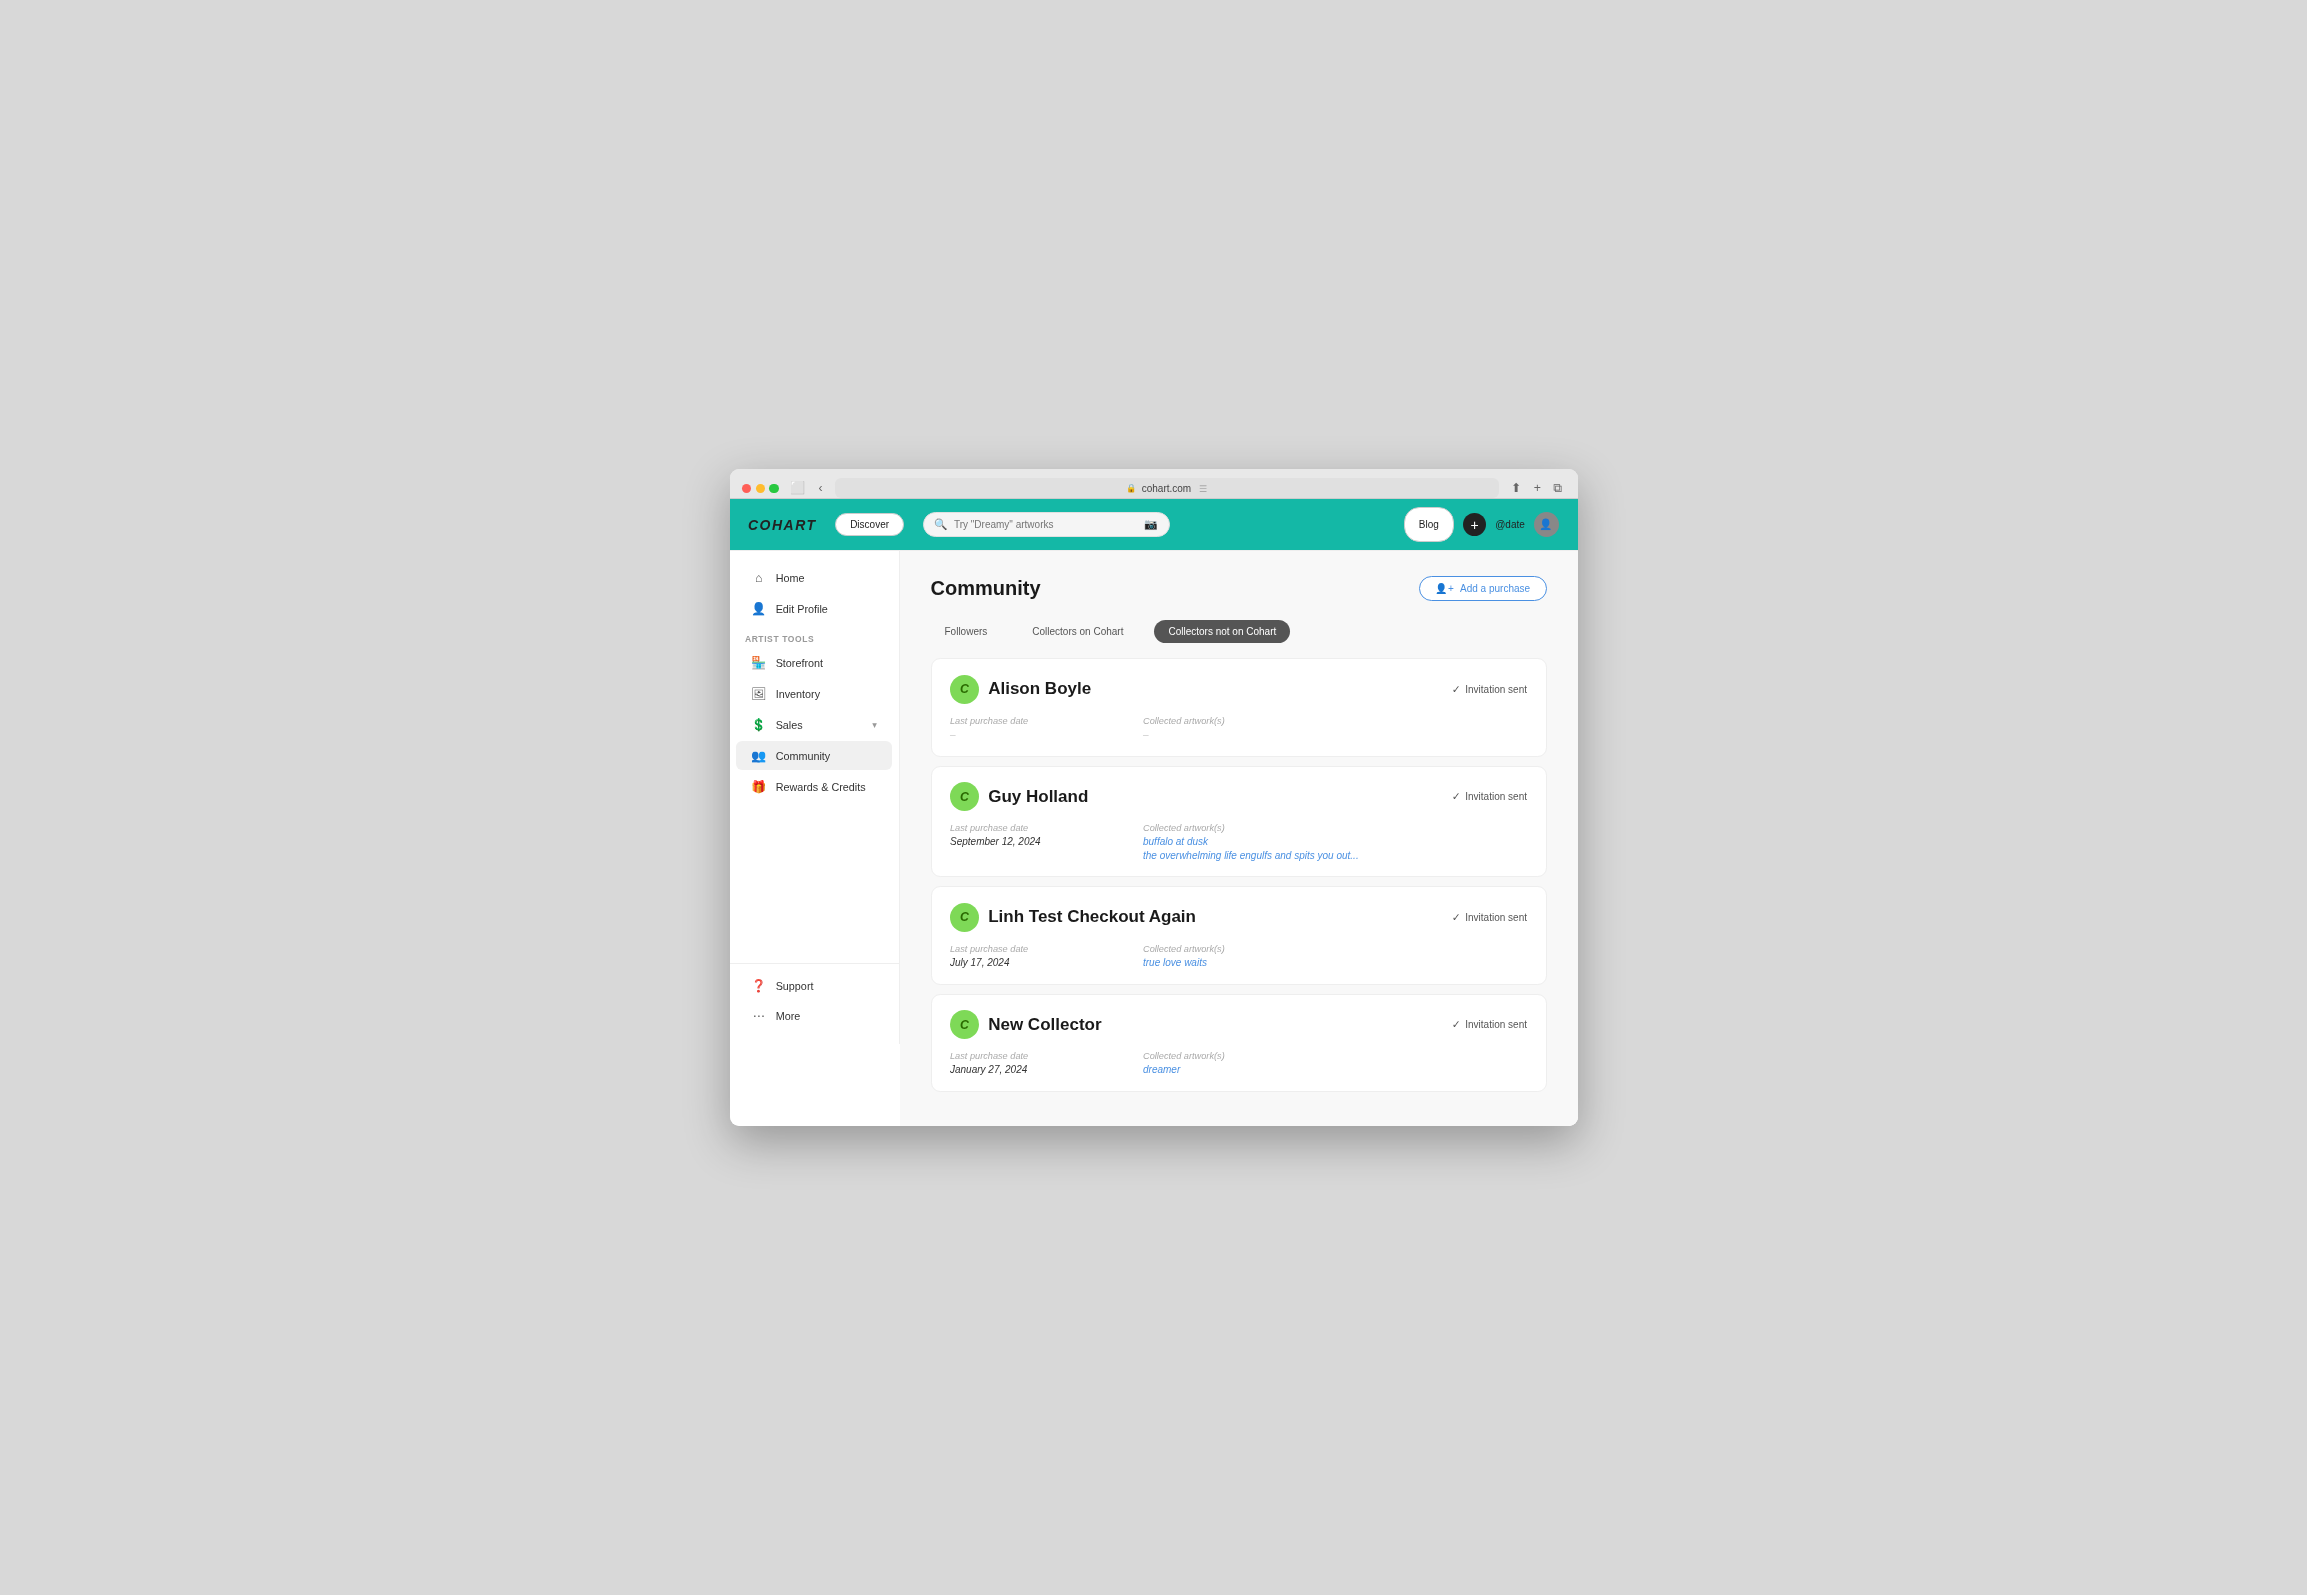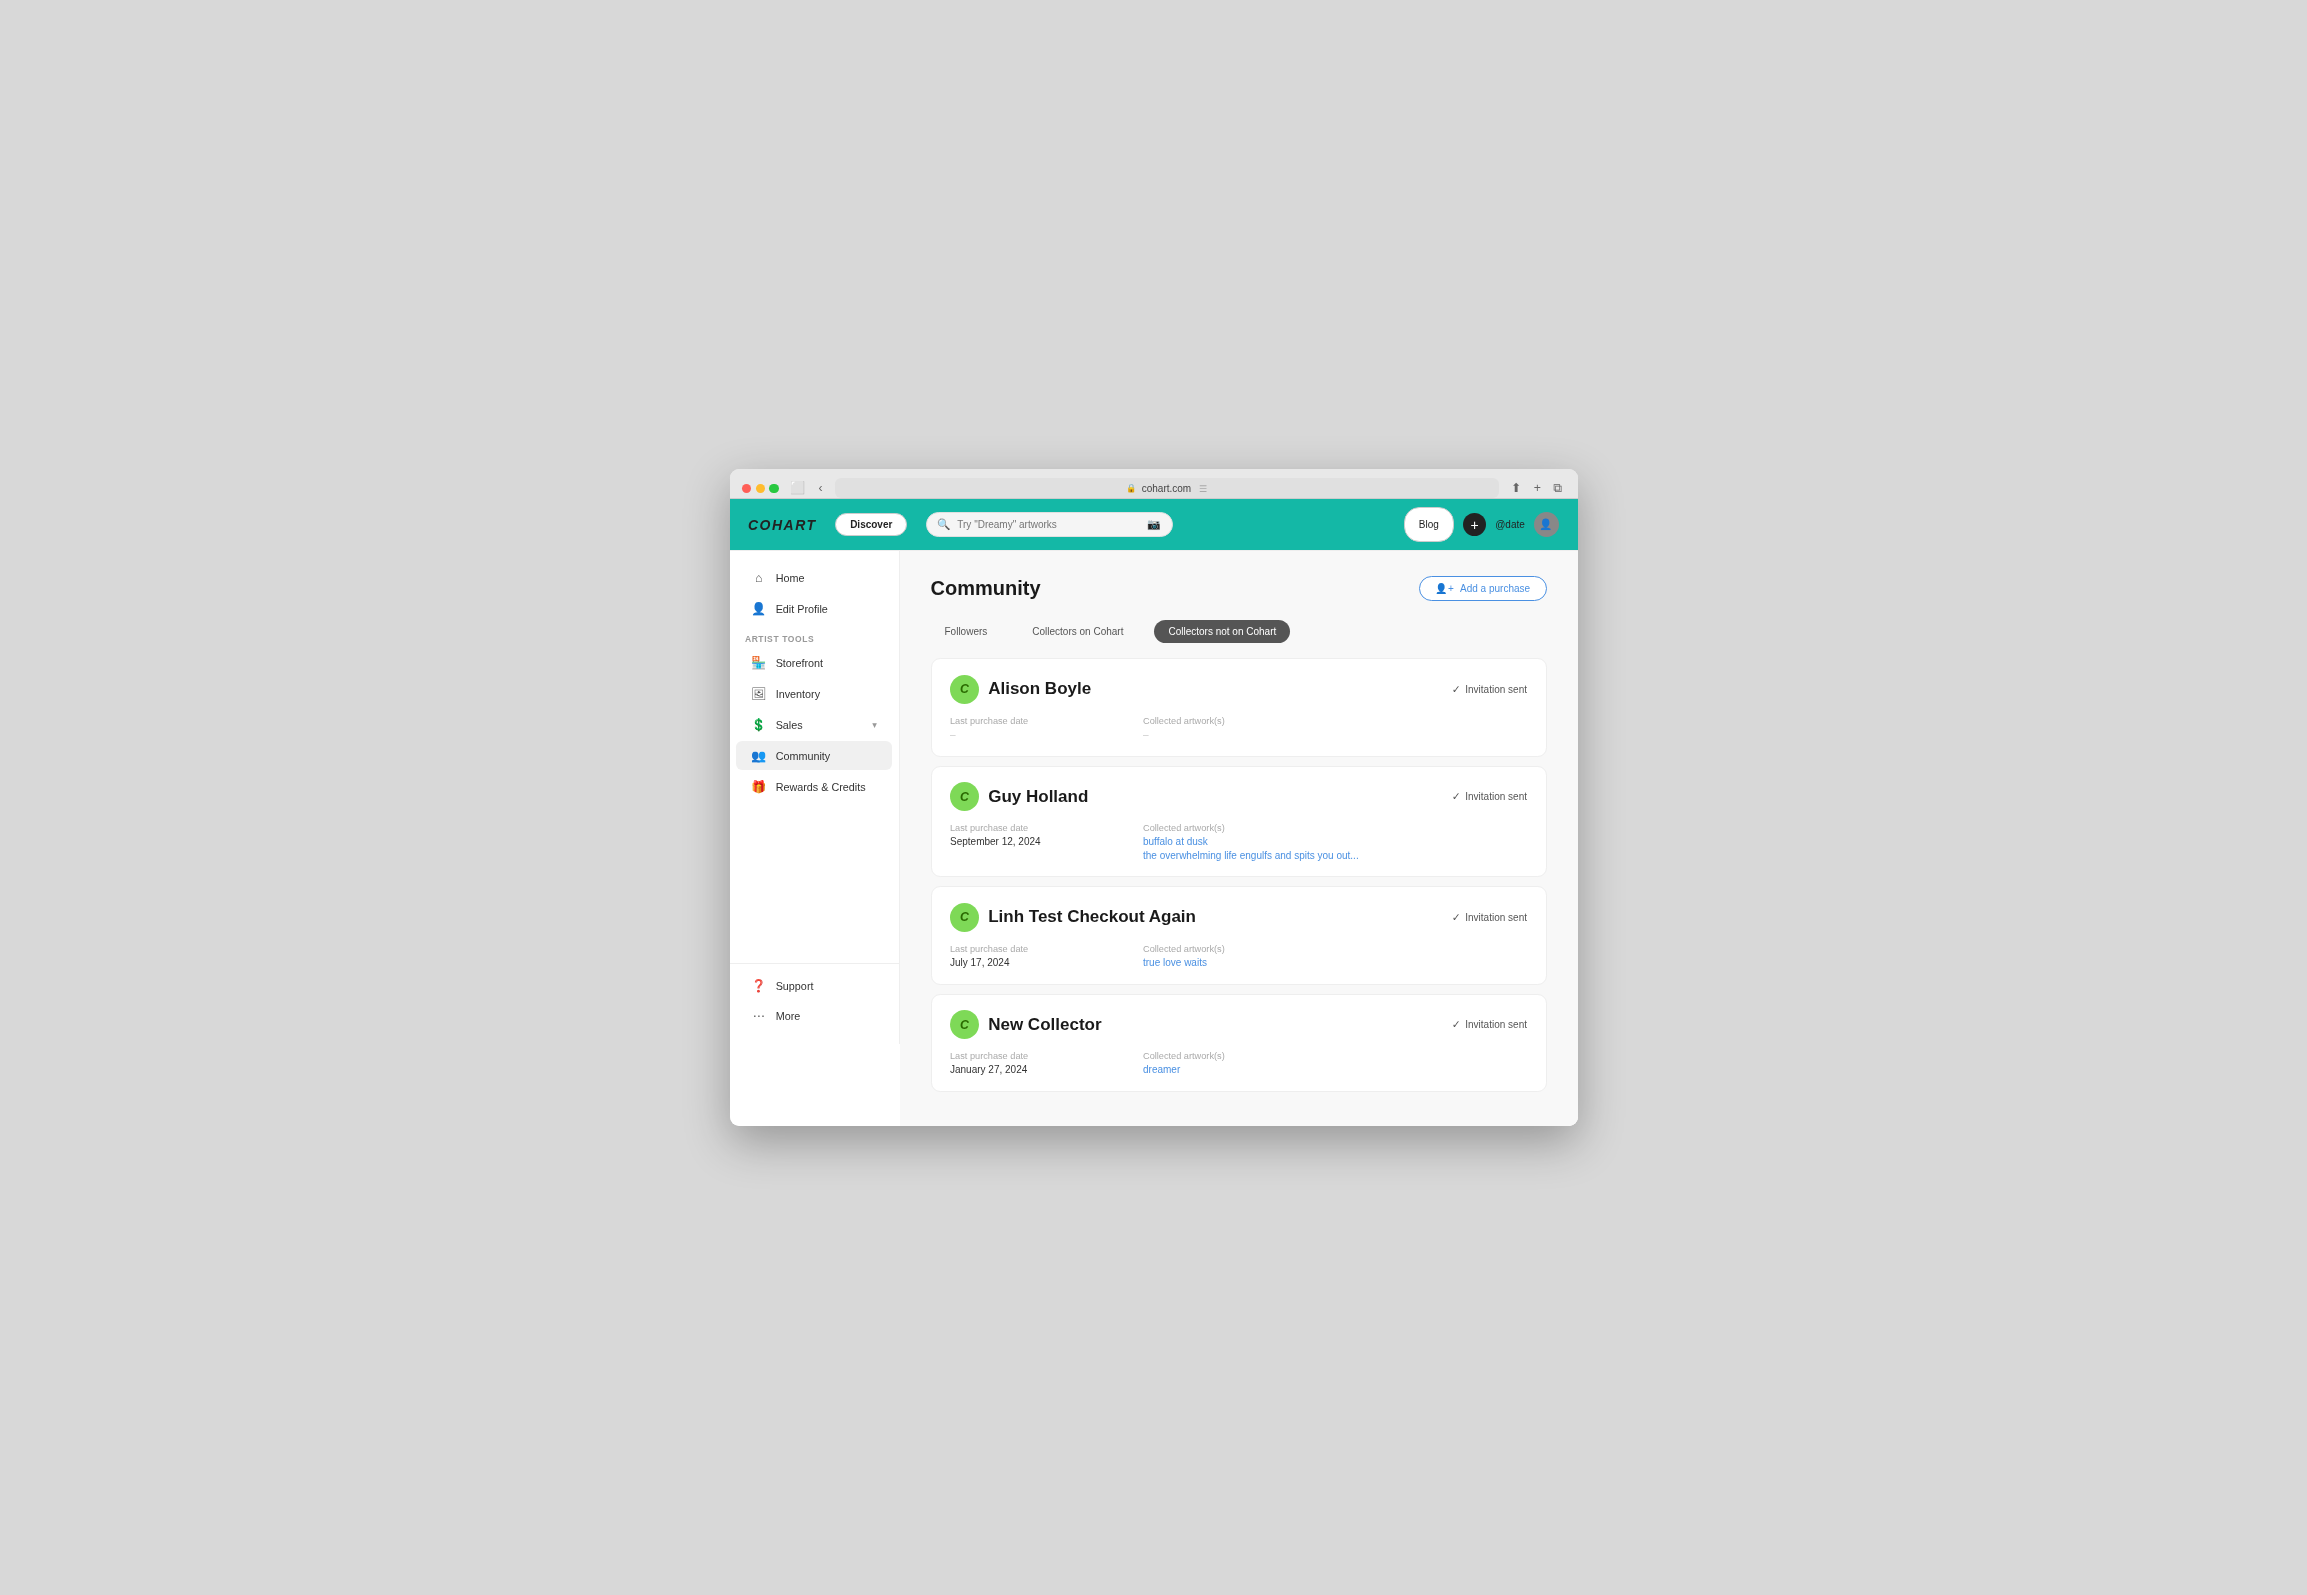--- a/index.html
+++ b/index.html
@@ -96,21 +96,21 @@
       color: #222;
       font-style: italic;
       margin-right: 6.2px;
     }
     .discover-btn {
       background: #fff;
       border: 1.2px solid #ccc;
       border-radius: 15.4px;
       padding: 4.6px 14px;
       font-size: 10px;
-      font-weight: 700;
+      font-weight: 400;
       cursor: pointer;
       color: #222;
     }
     .search-bar {
       flex: 1;
       max-width: 247px;
       background: #f5f5f5;
       border-radius: 15.4px;
       border: 0.8px solid #e0e0e0;
       padding: 5.4px 10.8px;
@@ -322,20 +322,21 @@
     .card-bottom {
       display: flex;
       align-items: flex-start;
       gap: 0;
     }
     .card-field {
       display: flex;
       flex-direction: column;
       gap: 3.1px;
       min-width: 193px;
+      font-style: italic;
     }
     .field-label {
       font-size: 9.2px;
       color: #aaa;
     }
     .field-value {
       font-size: 10px;
       color: #333;
     }
     .field-value.dash { color: #ccc; }

